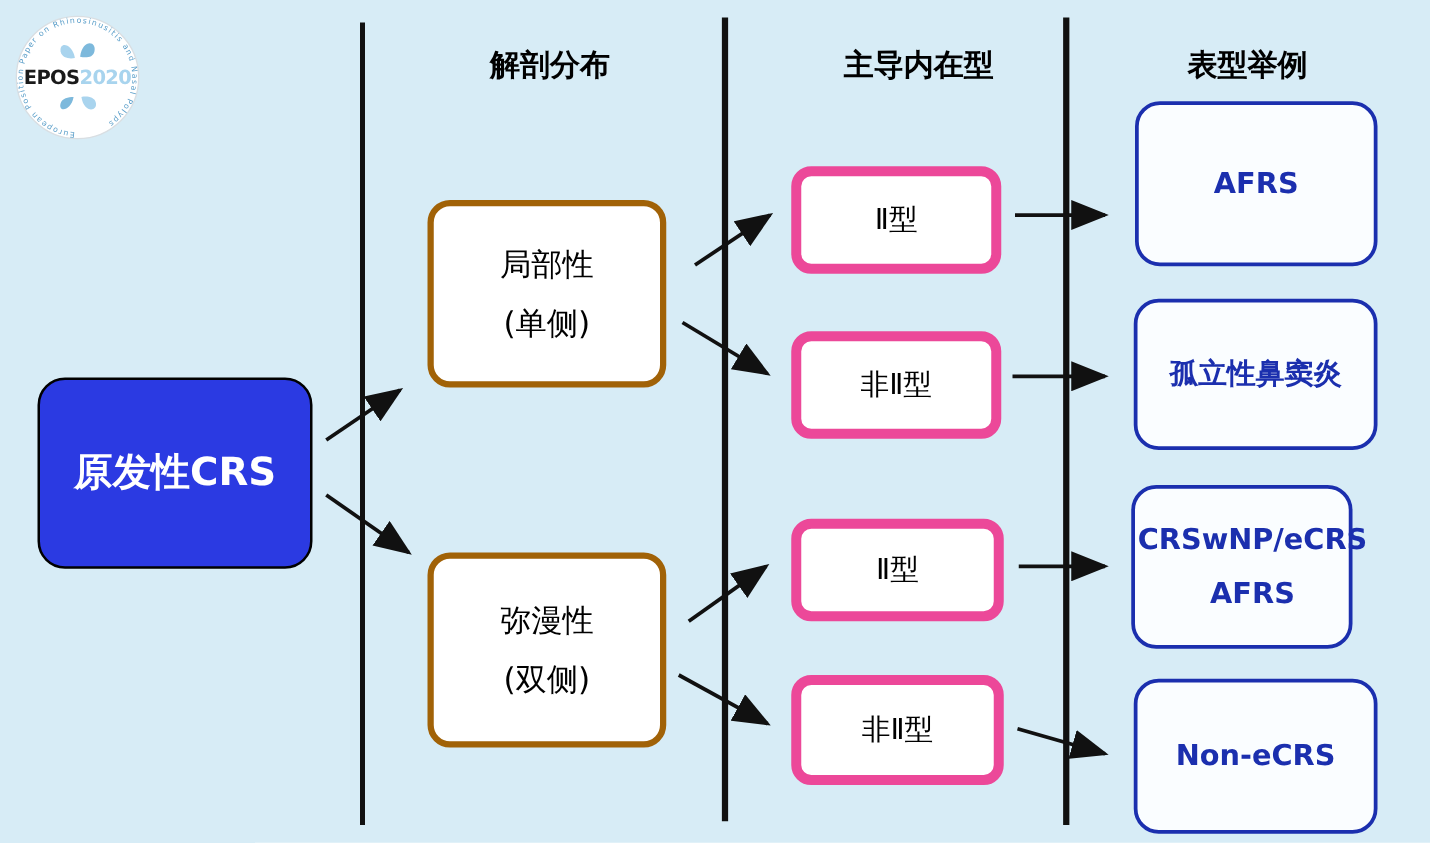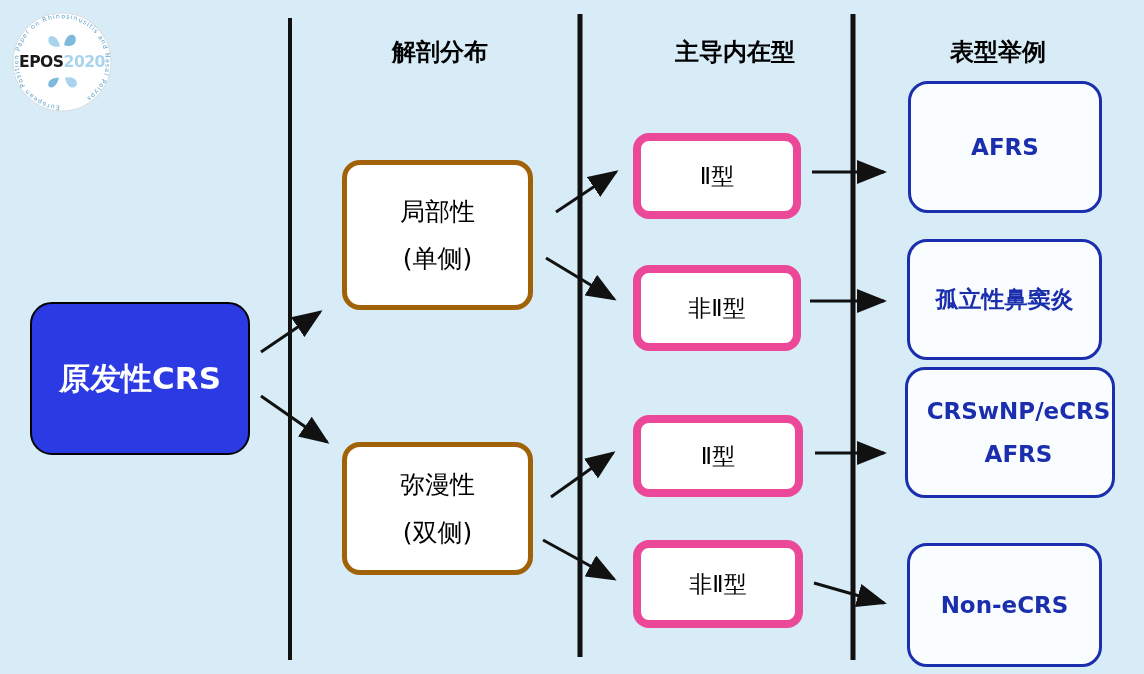--- a/index.html
+++ b/index.html
@@ -106,21 +106,21 @@
   <div class="col-header" style="left:998px; top:36px;">表型举例</div>
 
   <div class="node root-node" style="left:30px; top:302px; width:220px; height:153px;border-radius:22px;">
     <span>原发性CRS</span>
   </div>
 
   <div class="node anatomy-node" style="left:342px; top:160px; width:191px; height:150px;">
     <span>局部性</span>
     <span>(单侧)</span>
   </div>
-  <div class="node anatomy-node" style="left:342px; top:442px; width:191px; height:133px;">
+  <div class="node anatomy-node" style="left:342px; top:442px; width:191px; height:156px;">
     <span>弥漫性</span>
     <span>(双侧)</span>
   </div>
 
   <div class="node endo-node" style="left:633px; top:133px; width:168px; height:86px;">
     <span>Ⅱ型</span>
   </div>
   <div class="node endo-node" style="left:633px; top:265px; width:168px; height:86px;">
     <span>非Ⅱ型</span>
   </div>
@@ -132,21 +132,21 @@
   </div>
 
   <div class="node pheno-node" style="left:908px; top:81px; width:194px; height:132px;">
     <span>AFRS</span>
 
   </div>
   <div class="node pheno-node" style="left:907px; top:239px; width:195px; height:121px;">
     <span>孤立性鼻窦炎</span>
 
   </div>
-  <div class="node pheno-node" style="left:905px; top:367px; width:210px; height:131px;padding-left:17px;">
+  <div class="node pheno-node" style="left:905px; top:388px; width:177px; height:131px;padding-left:17px;">
     <span>CRSwNP/eCRS</span>
     <span>AFRS</span>
   </div>
   <div class="node pheno-node" style="left:907px; top:543px; width:195px; height:124px;">
     <span>Non-eCRS</span>
 
   </div>
 
 </div>
 

